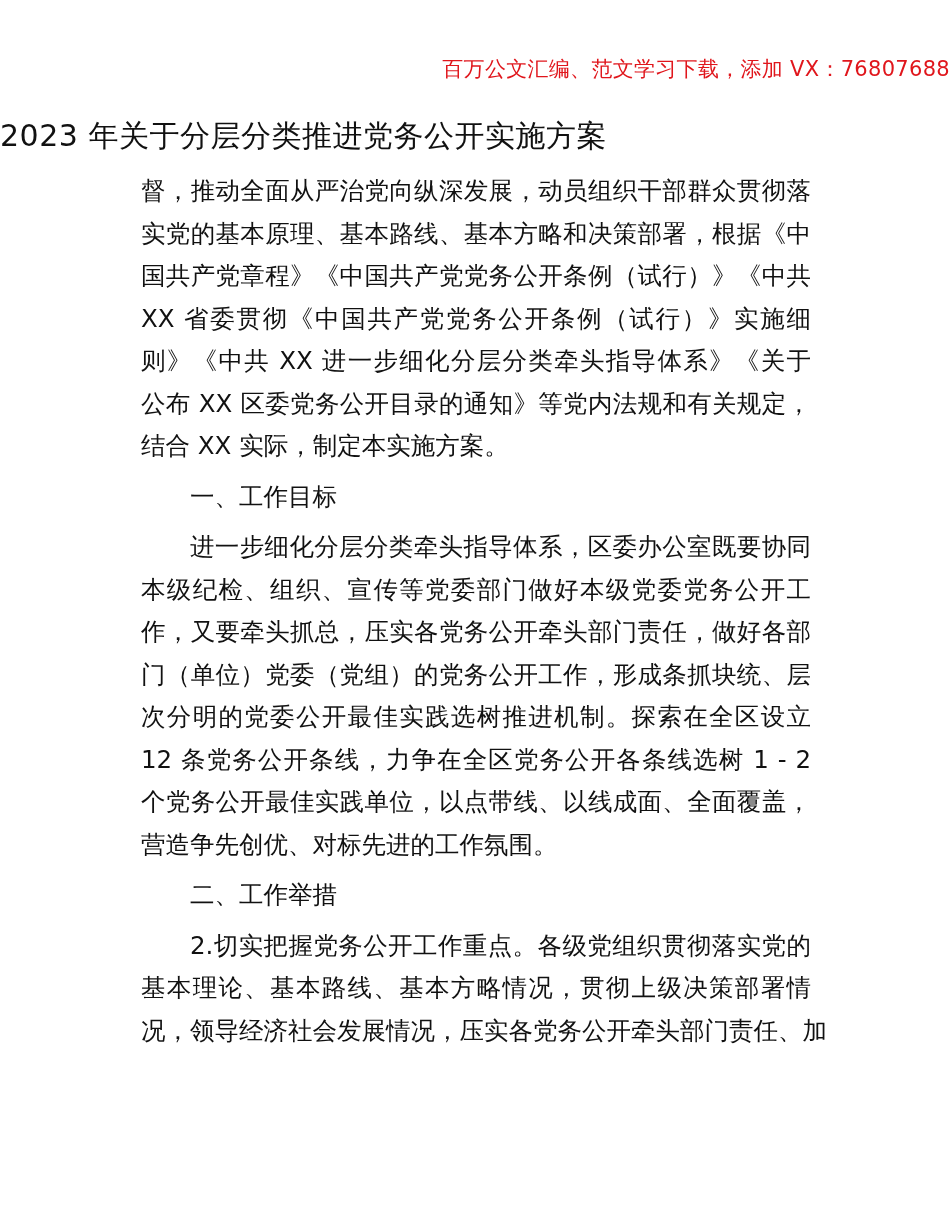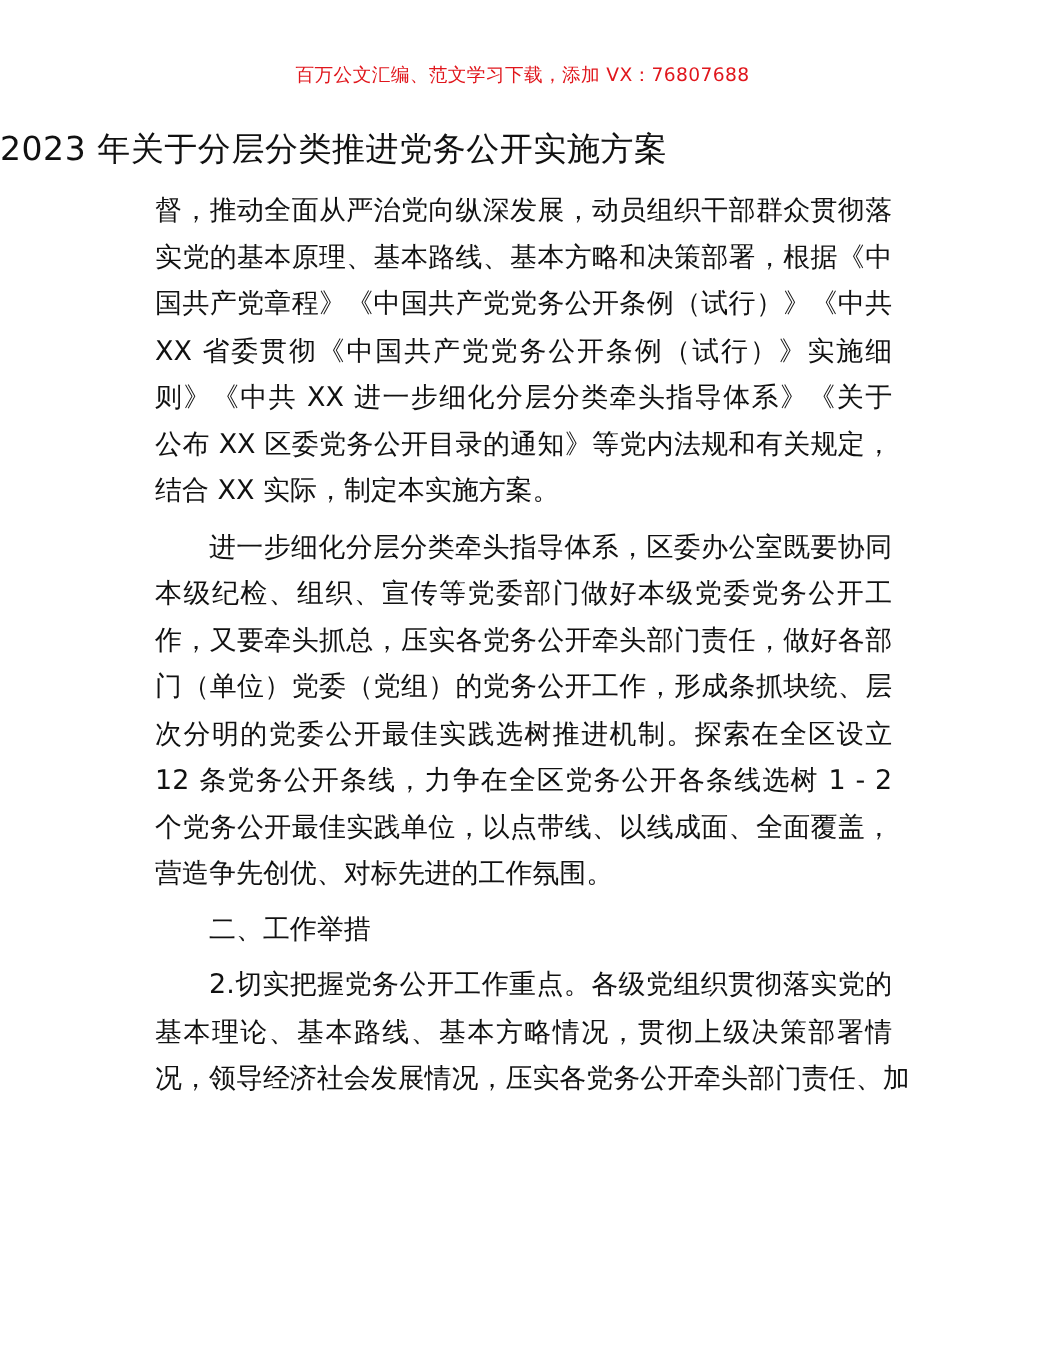--- a/index.html
+++ b/index.html
@@ -13,23 +13,23 @@
       position: relative;
       overflow: hidden;
       font-family: "DejaVu Sans", "Liberation Sans", sans-serif;
       color: #111111;
     }
     .header-banner {
       position: absolute;
       top: 56px;
       left: 0;
       width: 950px;
-      text-align: center;
+      text-align: right;
       color: #e0161c;
-      font-size: 17px;
+      font-size: 21px;
       letter-spacing: 0.3px;
       line-height: 26px;
     }
     .doc-title {
       position: absolute;
       top: 113px;
       left: 0;
       width: 950px;
       font-size: 30px;
       line-height: 46px;
@@ -68,20 +68,23 @@
   <div class="block">
     <span class="line">督，推动全面从严治党向纵深发展，动员组织干部群众贯彻落</span>
     <span class="line">实党的基本原理、基本路线、基本方略和决策部署，根据《中</span>
     <span class="line">国共产党章程》《中国共产党党务公开条例（试行）》《中共</span>
     <span class="line">XX 省委贯彻《中国共产党党务公开条例（试行）》实施细</span>
     <span class="line">则》《中共 XX 进一步细化分层分类牵头指导体系》《关于</span>
     <span class="line">公布 XX 区委党务公开目录的通知》等党内法规和有关规定，</span>
     <span class="line last">结合 XX 实际，制定本实施方案。</span>
   </div>
 
+  <div class="block">
+    <span class="line first last">一、工作目标</span>
+  </div>
 
   <div class="block">
     <span class="line first">进一步细化分层分类牵头指导体系，区委办公室既要协同</span>
     <span class="line">本级纪检、组织、宣传等党委部门做好本级党委党务公开工</span>
     <span class="line">作，又要牵头抓总，压实各党务公开牵头部门责任，做好各部</span>
     <span class="line">门（单位）党委（党组）的党务公开工作，形成条抓块统、层</span>
     <span class="line">次分明的党委公开最佳实践选树推进机制。探索在全区设立</span>
     <span class="line">12 条党务公开条线，力争在全区党务公开各条线选树 1 - 2</span>
     <span class="line">个党务公开最佳实践单位，以点带线、以线成面、全面覆盖，</span>
     <span class="line last">营造争先创优、对标先进的工作氛围。</span>

